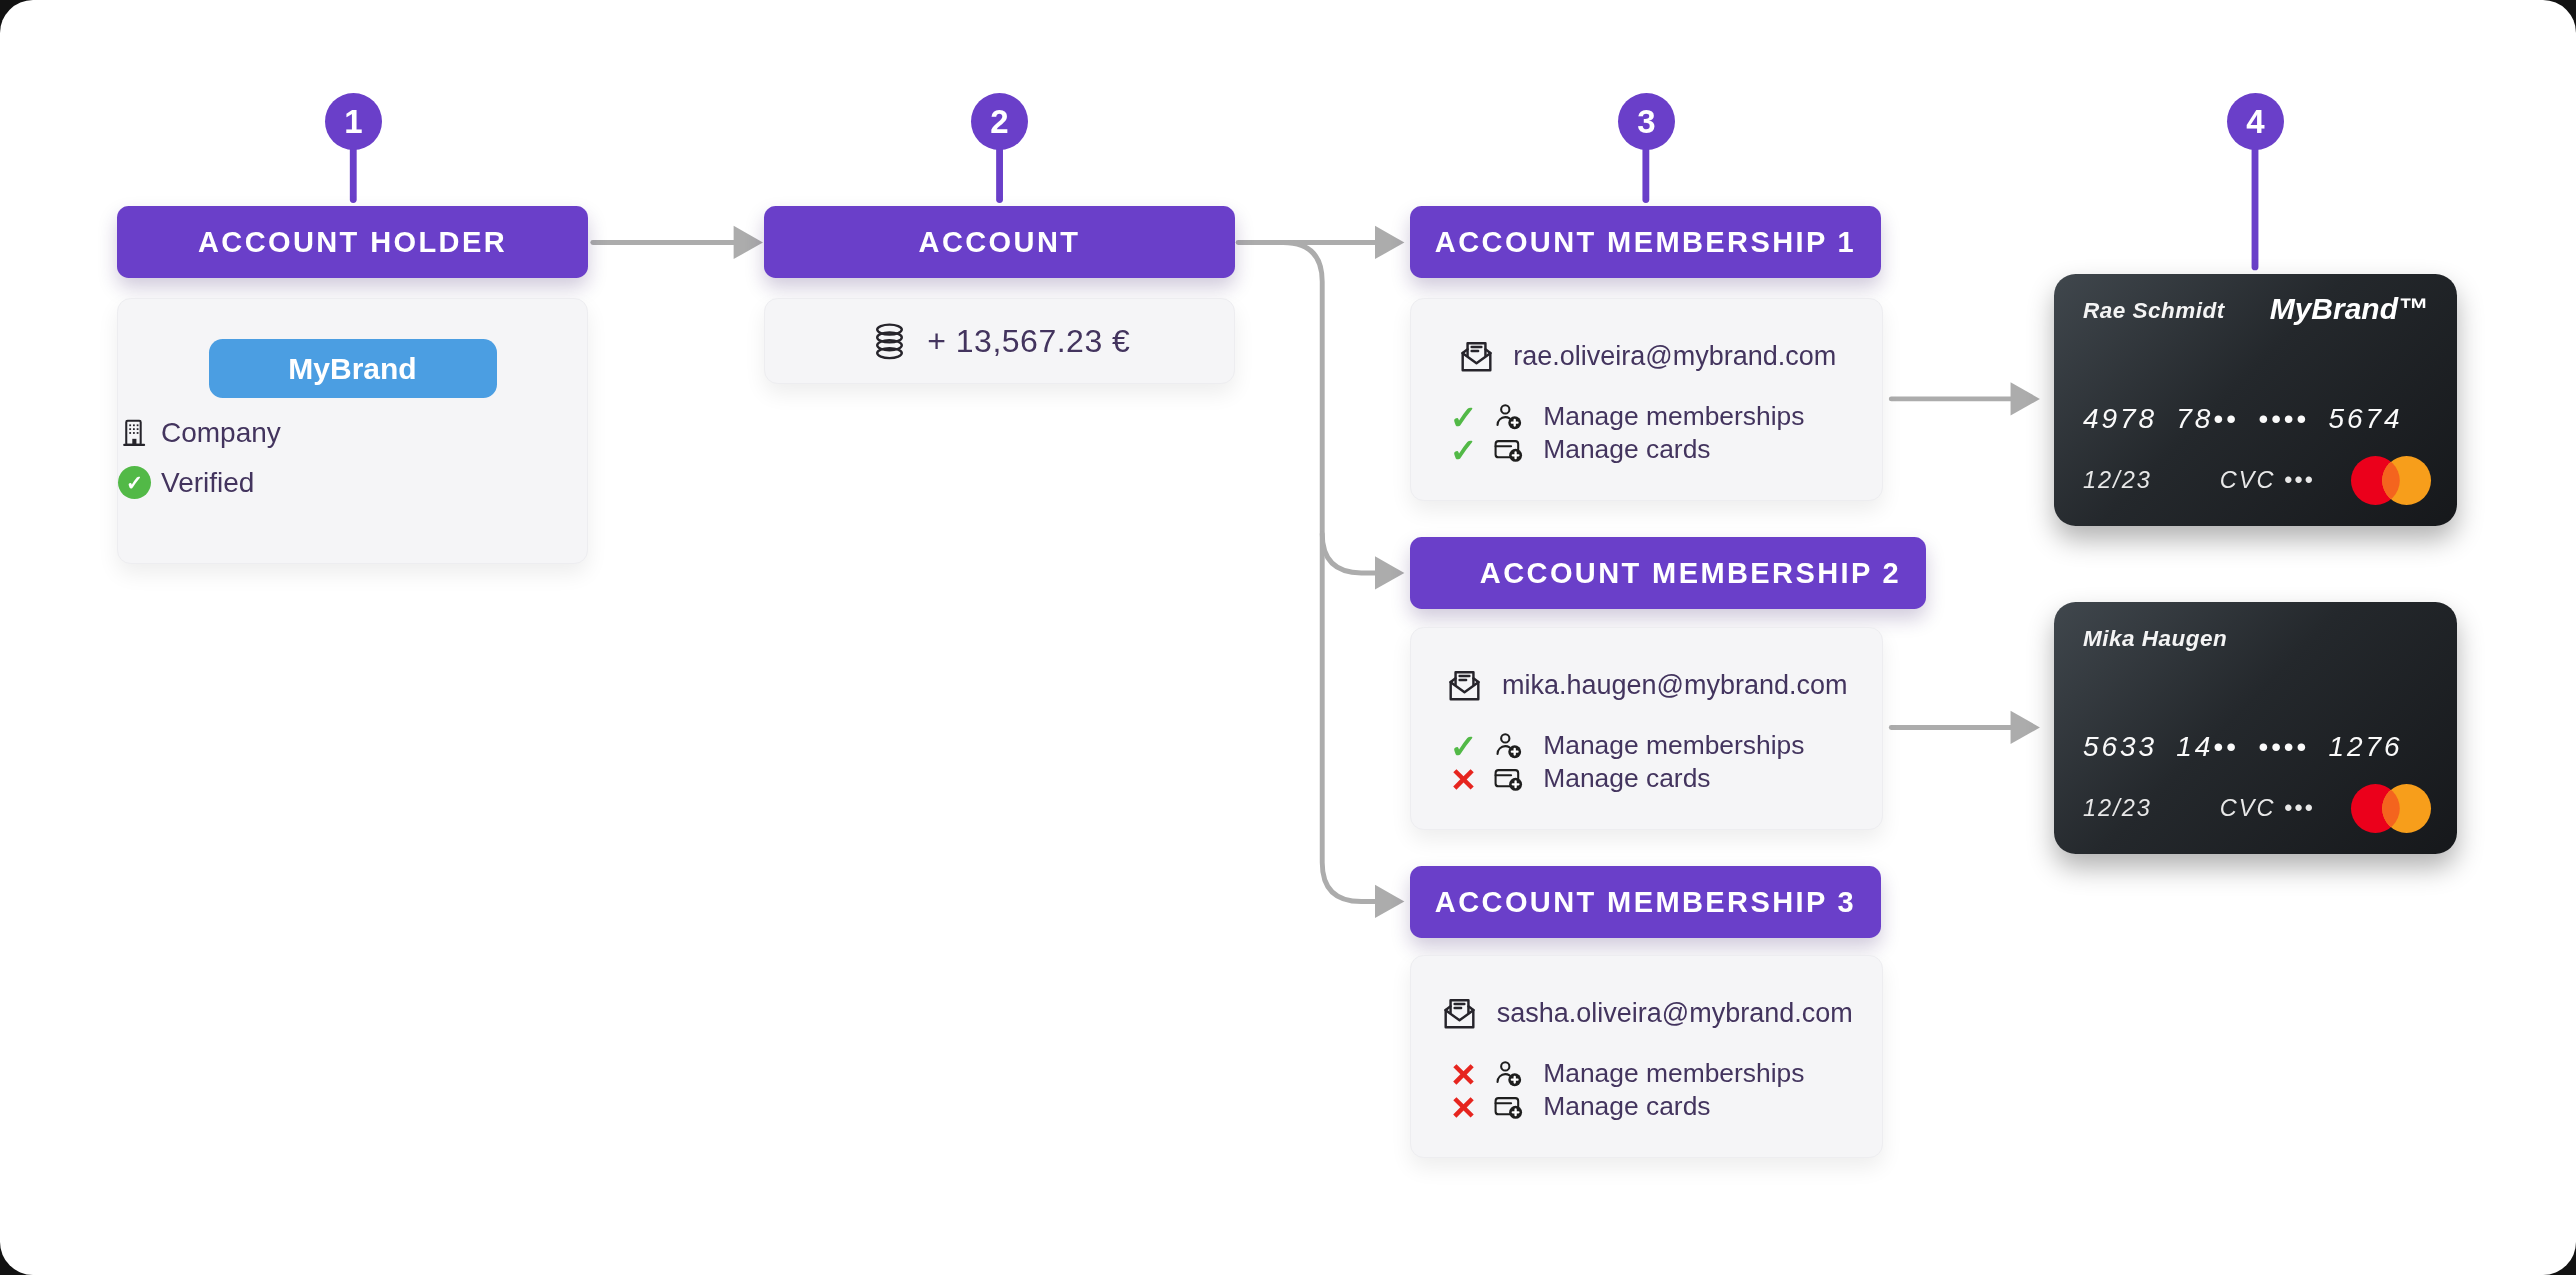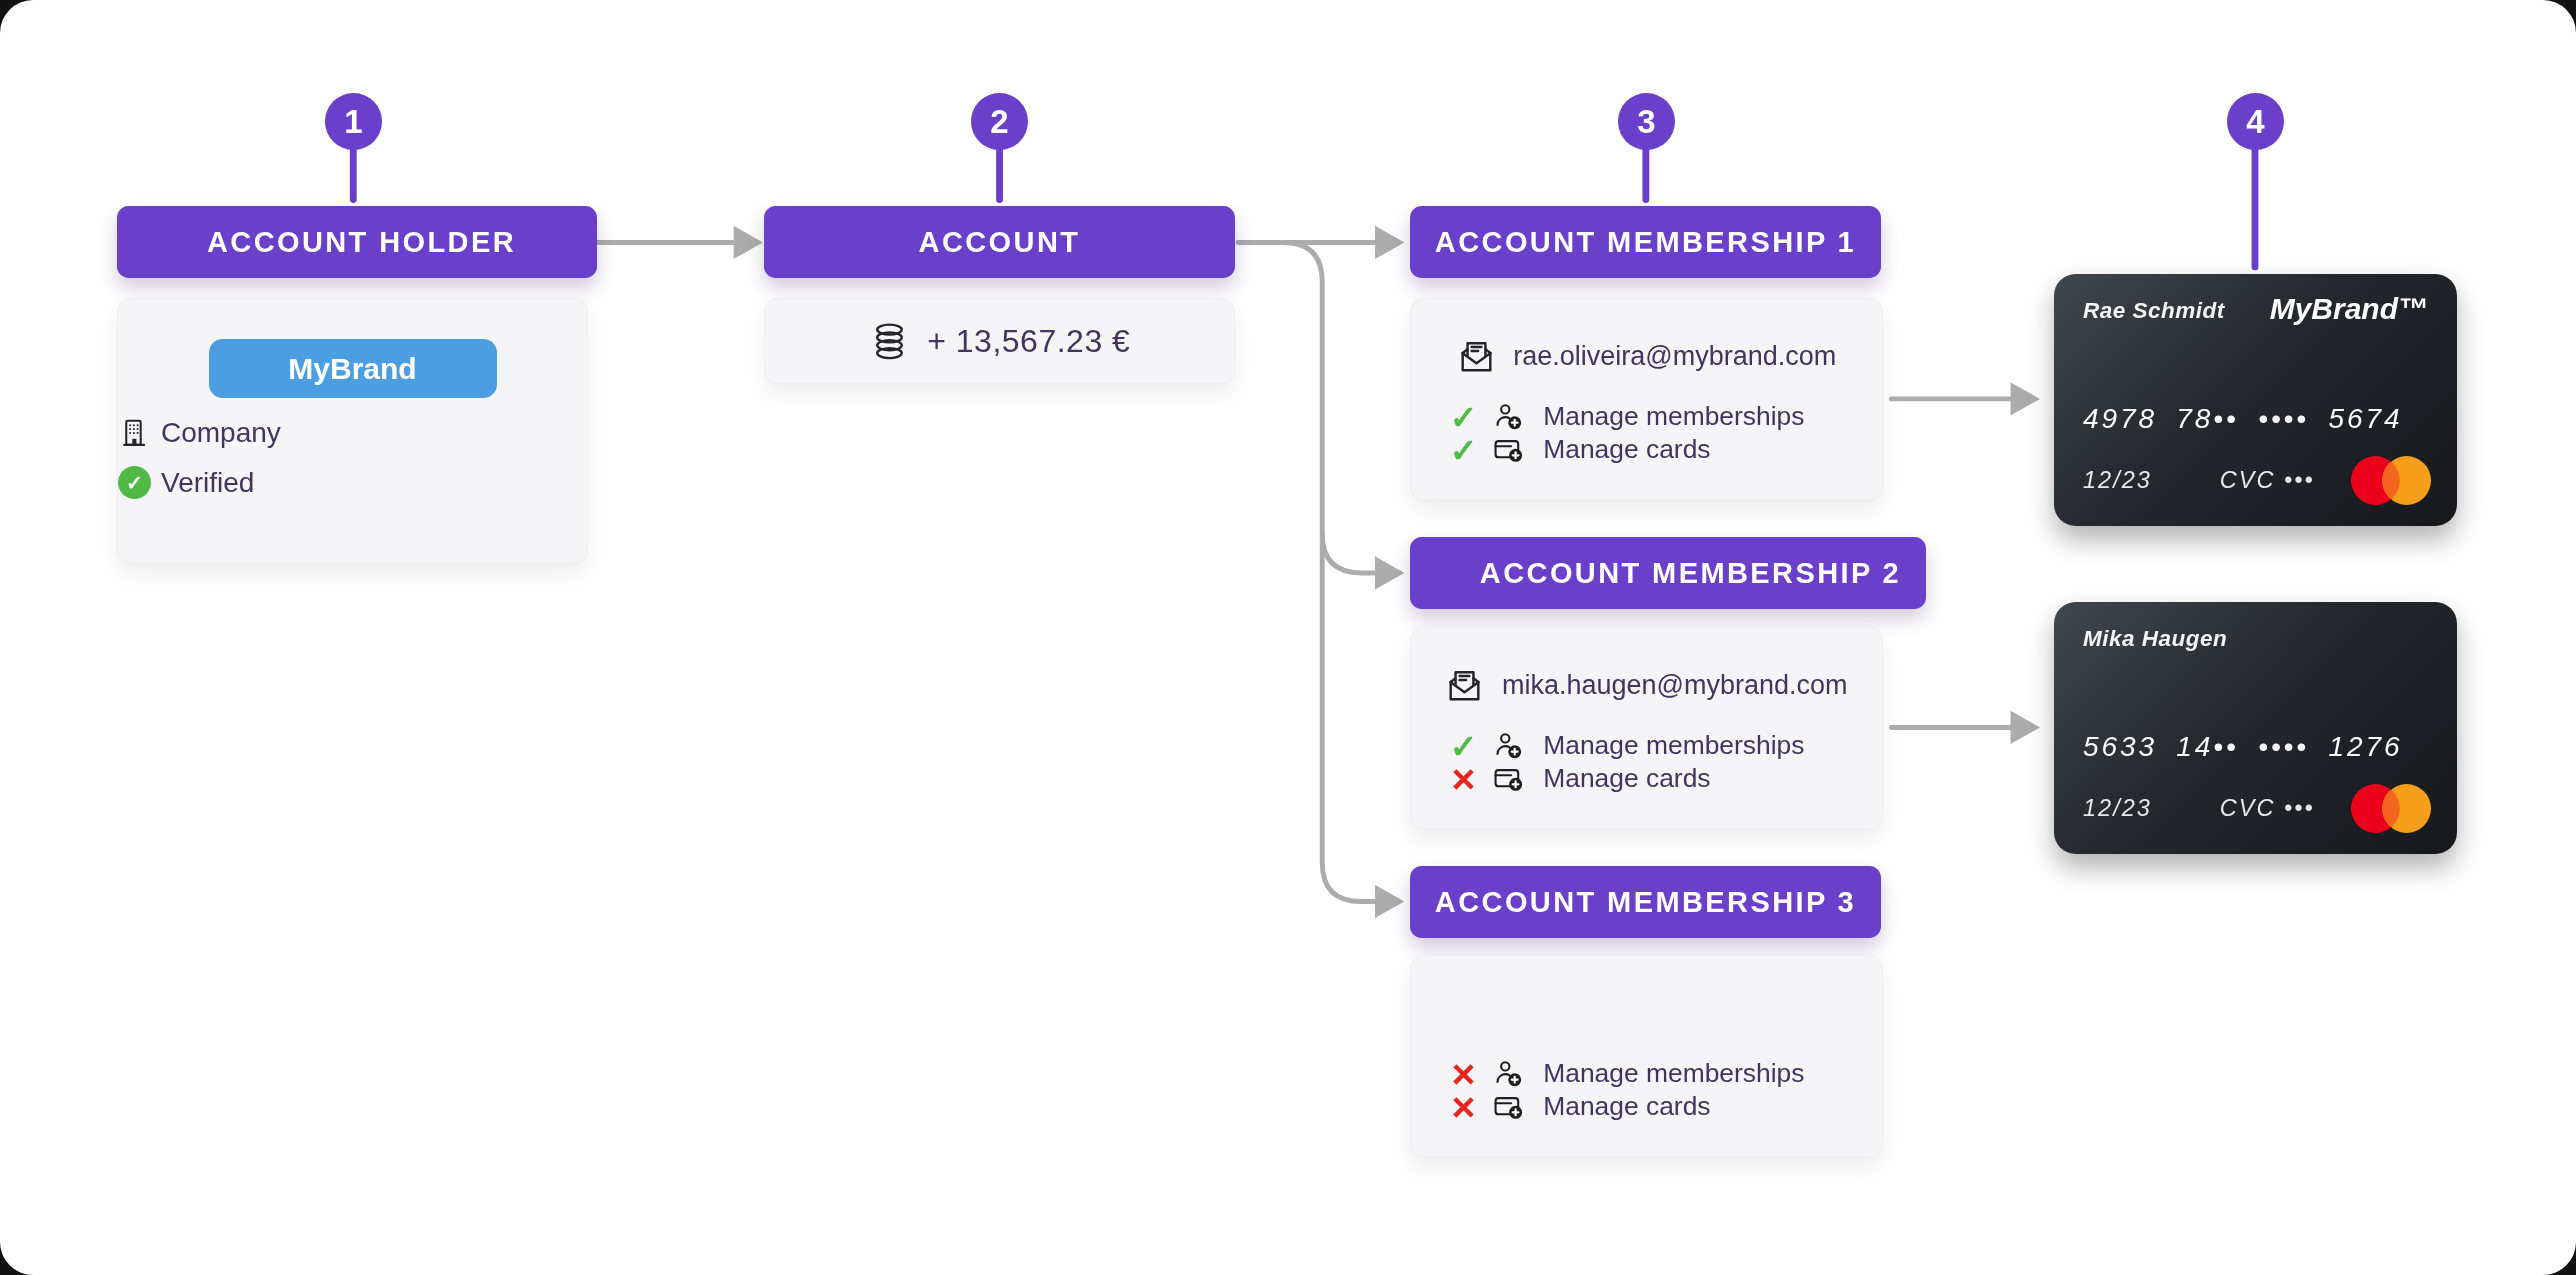--- a/index.html
+++ b/index.html
@@ -136,21 +136,21 @@
       <line x1="1683" y1="150" x2="1683" y2="204"></line>
       <line x1="2306" y1="150" x2="2306" y2="273"></line>
     </g>
   </svg>
 
   <div class="badge" style="left:325px;top:93px;">1</div>
   <div class="badge" style="left:971px;top:93px;">2</div>
   <div class="badge" style="left:1618px;top:93px;">3</div>
   <div class="badge" style="left:2227px;top:93px;">4</div>
 
-  <div class="header" style="left:117px;top:206px;padding-left:9px;">ACCOUNT HOLDER</div>
+  <div class="header" style="left:117px;top:206px;">ACCOUNT HOLDER</div>
   <div class="header" style="left:764px;top:206px;">ACCOUNT</div>
   <div class="header" style="left:1410px;top:206px;">ACCOUNT MEMBERSHIP 1</div>
   <div class="header" style="left:1410px;top:537px;padding-left:45px;">ACCOUNT MEMBERSHIP 2</div>
   <div class="header" style="left:1410px;top:866px;">ACCOUNT MEMBERSHIP 3</div>
 
   <div class="panel holder-panel">
     <div class="chip">MyBrand</div>
     <div class="h-row" style="top:117px;">
       <span class="ico">
         <svg width="33" height="33" viewBox="0 0 24 24" fill="none" stroke="#26242B" stroke-width="1.5" stroke-linecap="round" stroke-linejoin="round">
@@ -266,20 +266,32 @@
             <circle cx="17.5" cy="16.5" r="5" fill="#1E1E1E" stroke="none"></circle>
             <path d="M17.5 14.3v4.4 M15.3 16.5h4.4" stroke="#fff" stroke-width="1.8"></path>
           </svg>
         </span>
         <span class="perm-label">Manage cards</span>
       </div>
     </div>
   </div>
 
   <div class="panel m-panel" style="top:955px;">
+    <div class="email-row">
+      <span class="ico">
+        <svg width="39" height="39" viewBox="0 0 24 24" fill="none" stroke="#26242B" stroke-width="1.5" stroke-linecap="round" stroke-linejoin="round">
+          <path d="M6.5 11.5 V3.8 H17.5 V11.5"></path>
+          <path d="M9 6.2 H15 M9 8.6 H13"></path>
+          <path d="M3.5 9.8 L6.5 7.6 M20.5 9.8 L17.5 7.6"></path>
+          <path d="M3.5 9.8 V20.5 H20.5 V9.8"></path>
+          <path d="M3.5 10 L12 16.2 L20.5 10"></path>
+        </svg>
+      </span>
+      <span>sasha.oliveira@mybrand.com</span>
+    </div>
     <div class="perm-rows">
       <div class="perm-row">
         <span class="status-glyph" data-icon="x-icon"></span>
         <span class="perm-ico">
           <svg width="31" height="31" viewBox="0 0 24 24" fill="none" stroke="#1E1E1E" stroke-width="1.6" stroke-linecap="round">
             <circle cx="9.5" cy="6.5" r="3.2"></circle>
             <path d="M3.5 18.5 c0-3.4 2.7-6 6-6 1.2 0 2.4.35 3.3.95"></path>
             <circle cx="16.8" cy="16.8" r="5" fill="#1E1E1E" stroke="none"></circle>
             <path d="M16.8 14.6v4.4 M14.6 16.8h4.4" stroke="#fff" stroke-width="1.8"></path>
           </svg>

